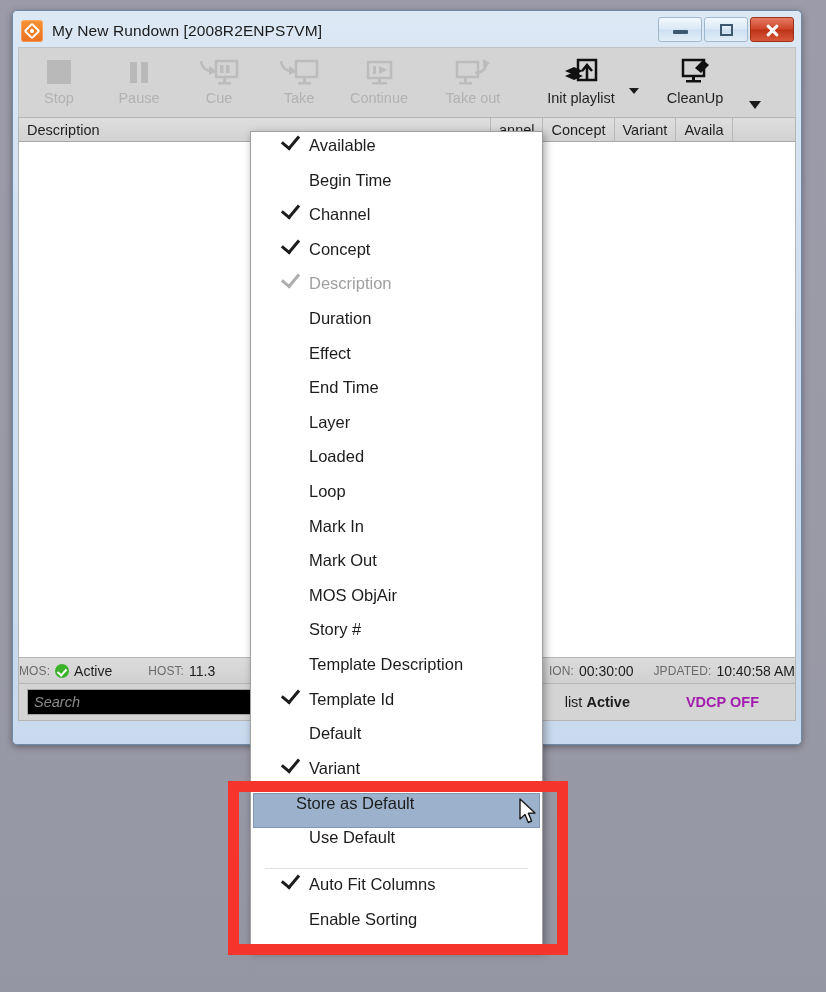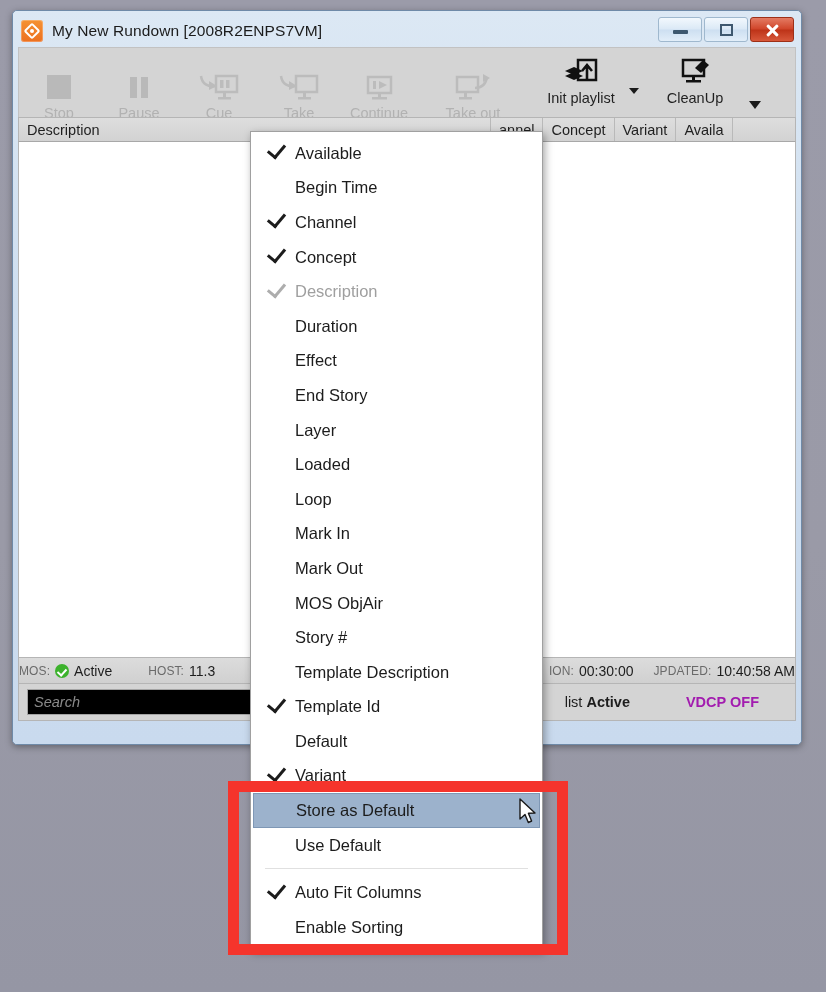--- a/index.html
+++ b/index.html
@@ -151,21 +151,21 @@
     width: 80px;
     height: 68px;
     display: flex;
     flex-direction: column;
     align-items: center;
     justify-content: flex-start;
     padding-top: 8px;
     box-sizing: border-box;
     color: #1f1f1f;
   }
-  .tb-item.disabled { color: #b2b2b2; margin-top: 15px; }
+  .tb-item.disabled { color: #b2b2b2; }
   .tb-ico {
     height: 32px;
     display: flex;
     align-items: center;
     justify-content: center;
     margin-bottom: 2px;
   }
   .tb-label {
     font-size: 14.5px;
     white-space: nowrap;
@@ -354,24 +354,24 @@
     background: #ffffff;
     border: 1px solid #a0a0a0;
     box-shadow: 2px 3px 8px rgba(0,0,0,0.35);
     box-sizing: border-box;
     padding: 4px 0 4px 0;
     z-index: 40;
   }
   .ctx-item {
     height: 34.6px;
     display: flex;
-    align-items: center;
+    align-items: flex-start;
     font-size: 16.5px;
     color: #1c1c1c;
-    padding: 0 10px 0 6px;
+    padding: 0 10px 0 20px;
     box-sizing: border-box;
     position: relative;
   }
   .ctx-check {
     width: 38px;
     flex: 0 0 auto;
     text-align: center;
     font-size: 16px;
     color: #1c1c1c;
     line-height: 1;
@@ -617,21 +617,21 @@
     <div class="ctx-item">
       <span class="ctx-check"></span>
       <span class="ctx-label">Duration</span>
     </div>
     <div class="ctx-item">
       <span class="ctx-check"></span>
       <span class="ctx-label">Effect</span>
     </div>
     <div class="ctx-item">
       <span class="ctx-check"></span>
-      <span class="ctx-label">End Story</span>
+      <span class="ctx-label">End Time</span>
     </div>
     <div class="ctx-item">
       <span class="ctx-check"></span>
       <span class="ctx-label">Layer</span>
     </div>
     <div class="ctx-item">
       <span class="ctx-check"></span>
       <span class="ctx-label">Loaded</span>
     </div>
     <div class="ctx-item">

